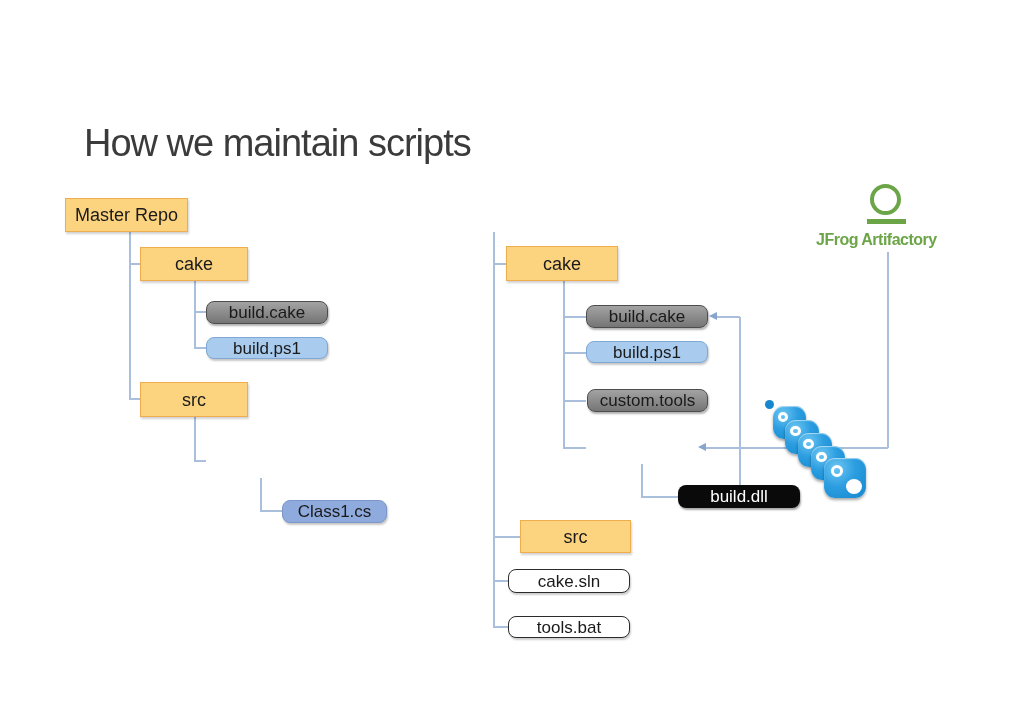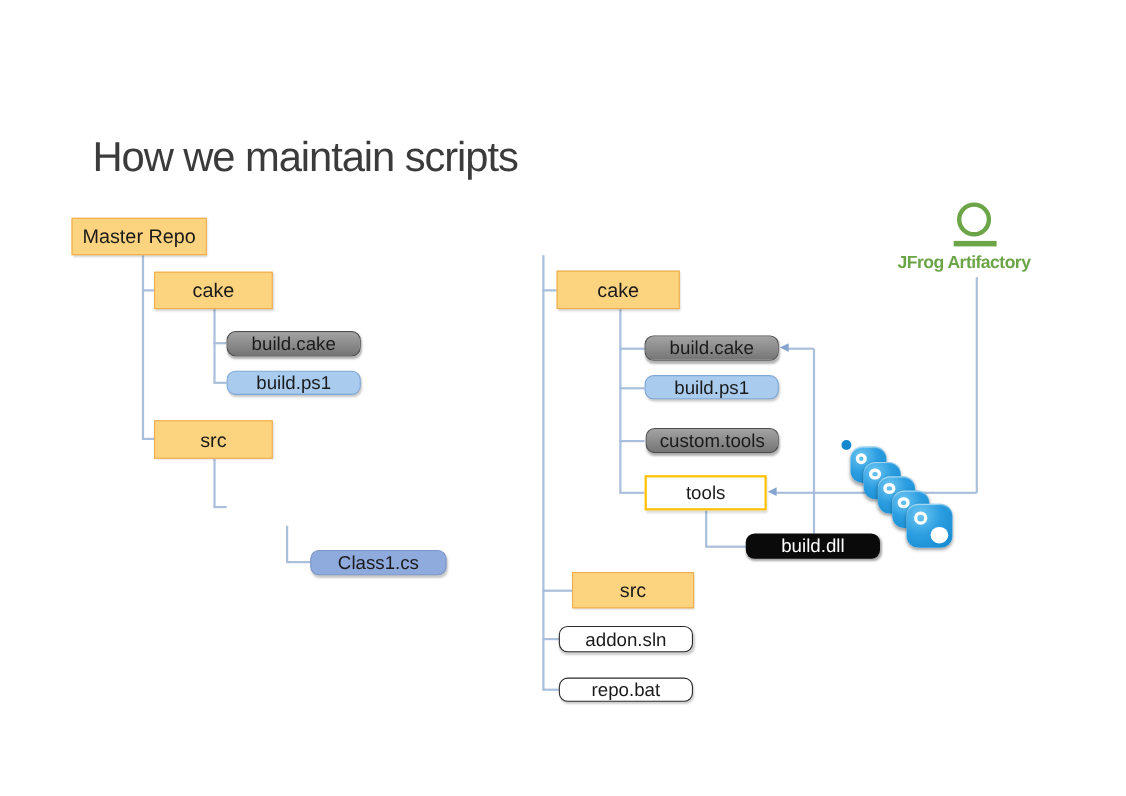--- a/index.html
+++ b/index.html
@@ -103,21 +103,21 @@
   <i class="vl" style="left:194px;top:417px;height:44px"></i>
   <i class="hl" style="left:194px;top:460px;width:12px"></i>
   <i class="vl" style="left:260px;top:478px;height:33px"></i>
   <i class="hl" style="left:260px;top:510px;width:22px"></i>
 
   <div class="node folder" style="left:65px;top:198px;width:123px;height:34px">Master Repo</div>
   <div class="node folder" style="left:140px;top:247px;width:108px;height:34px">cake</div>
   <div class="node file-gray" style="left:206px;top:301px;width:122px;height:23px">build.cake</div>
   <div class="node file-blue" style="left:206px;top:337px;width:122px;height:22px">build.ps1</div>
   <div class="node folder" style="left:140px;top:382px;width:108px;height:35px">src</div>
-  <div class="node file-class" style="left:282px;top:500px;width:124px;height:23px">Class1.cs</div>
+  <div class="node file-class" style="left:282px;top:500px;width:105px;height:23px">Class1.cs</div>
 
   <i class="vl" style="left:493px;top:232px;height:395px"></i>
   <i class="hl" style="left:493px;top:263px;width:13px"></i>
   <i class="hl" style="left:493px;top:536px;width:27px"></i>
   <i class="hl" style="left:493px;top:580px;width:15px"></i>
   <i class="hl" style="left:493px;top:626px;width:15px"></i>
   <i class="vl" style="left:563px;top:281px;height:167px"></i>
   <i class="hl" style="left:563px;top:316px;width:23px"></i>
   <i class="hl" style="left:563px;top:352px;width:23px"></i>
   <i class="hl" style="left:563px;top:400px;width:23px"></i>
@@ -130,25 +130,24 @@
   <i class="ah" style="left:709px;top:312px"></i>
 
   <i class="vl" style="left:887px;top:252px;height:196px"></i>
   <i class="hl" style="left:705px;top:447px;width:183px"></i>
   <i class="ah" style="left:698px;top:443px"></i>
 
   <div class="node folder" style="left:506px;top:246px;width:112px;height:35px">cake</div>
   <div class="node file-gray" style="left:586px;top:305px;width:122px;height:23px">build.cake</div>
   <div class="node file-blue" style="left:586px;top:341px;width:122px;height:22px">build.ps1</div>
   <div class="node file-gray" style="left:587px;top:389px;width:121px;height:23px">custom.tools</div>
-  <div class="node tools-box" style="left:586px;top:432px;width:111px;height:32px">tools</div>
   <div class="node file-black" style="left:678px;top:485px;width:122px;height:23px">build.dll</div>
   <div class="node folder" style="left:520px;top:520px;width:111px;height:33px">src</div>
-  <div class="node file-white" style="left:508px;top:569px;width:122px;height:24px">addon.sln</div>
-  <div class="node file-white" style="left:508px;top:616px;width:122px;height:22px">repo.bat</div>
+  <div class="node file-white" style="left:508px;top:569px;width:122px;height:24px">cake.sln</div>
+  <div class="node file-white" style="left:508px;top:616px;width:122px;height:22px">tools.bat</div>
 
   <div class="jf-ring"></div>
   <div class="jf-bar"></div>
   <div class="jf-label">JFrog Artifactory</div>
 
   <div class="pkg-cluster">
     <i class="pkg-mini-dot"></i>
     <div class="pkg" style="left:13px;top:11px;width:33px;height:33px">
       <i class="pkg-ring"></i>
       <i class="pkg-dot"></i>

